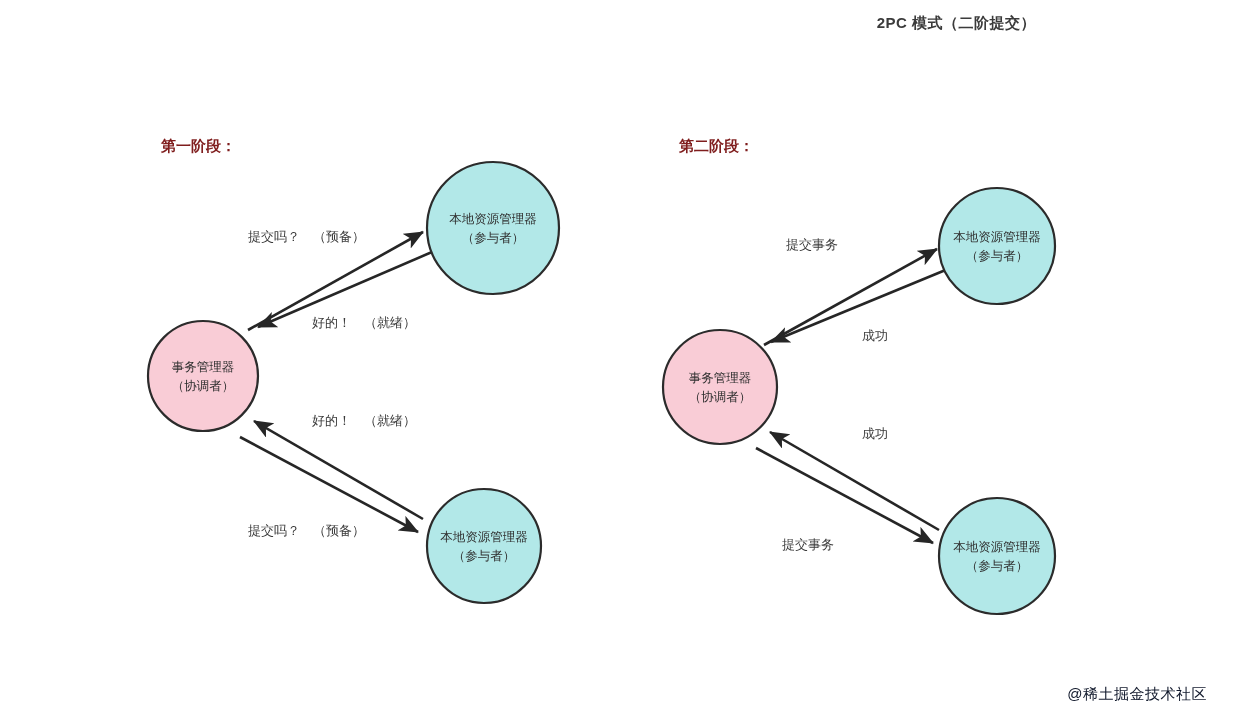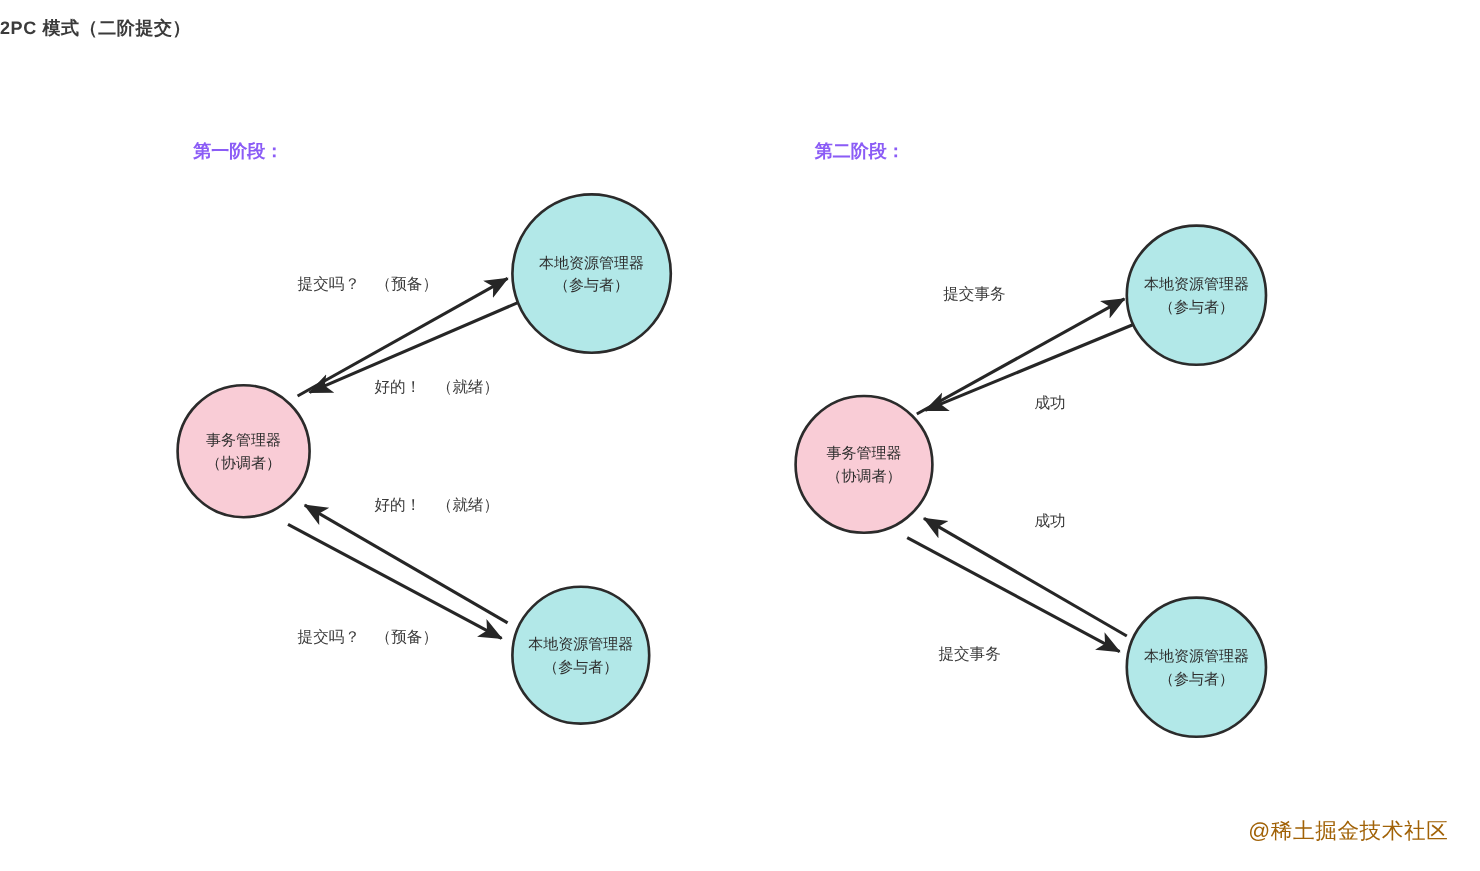--- a/index.html
+++ b/index.html
@@ -19,48 +19,49 @@
     position: absolute;
     inset: 0;
     width: 1233px;
     height: 726px;
   }
   .diagram-title {
     position: absolute;
     top: 14px;
     left: 0;
     width: 1036px;
-    text-align: left;
+    text-align: right;
     font-size: 15px;
     font-weight: bold;
     letter-spacing: 0.5px;
     color: #3b3b3b;
   }
   .phase-label {
     position: absolute;
     font-size: 15px;
     font-weight: bold;
-    color: #8b5cf6;
+    color: #7f1d1d;
     white-space: nowrap;
+    margin-top: 20px;
   }
   .phase-left  { left: 161px; top: 117px; }
   .phase-right { left: 679px; top: 117px; text-align: center; }
 
   .edge-label {
     position: absolute;
     font-size: 13px;
     color: #3a3a3a;
     white-space: nowrap;
   }
   .watermark {
     position: absolute;
     right: 26px;
     bottom: 22px;
-    font-size: 18px;
-    color: #a16207;
+    font-size: 15px;
+    color: #0f172a;
     white-space: nowrap;
     letter-spacing: 0.5px;
     text-align: center;
   }
   svg { display: block; }
   .node-text {
     font-family: "Liberation Sans", "DejaVu Sans", sans-serif;
     font-size: 12.5px;
     fill: #2f2f2f;
     text-anchor: middle;

